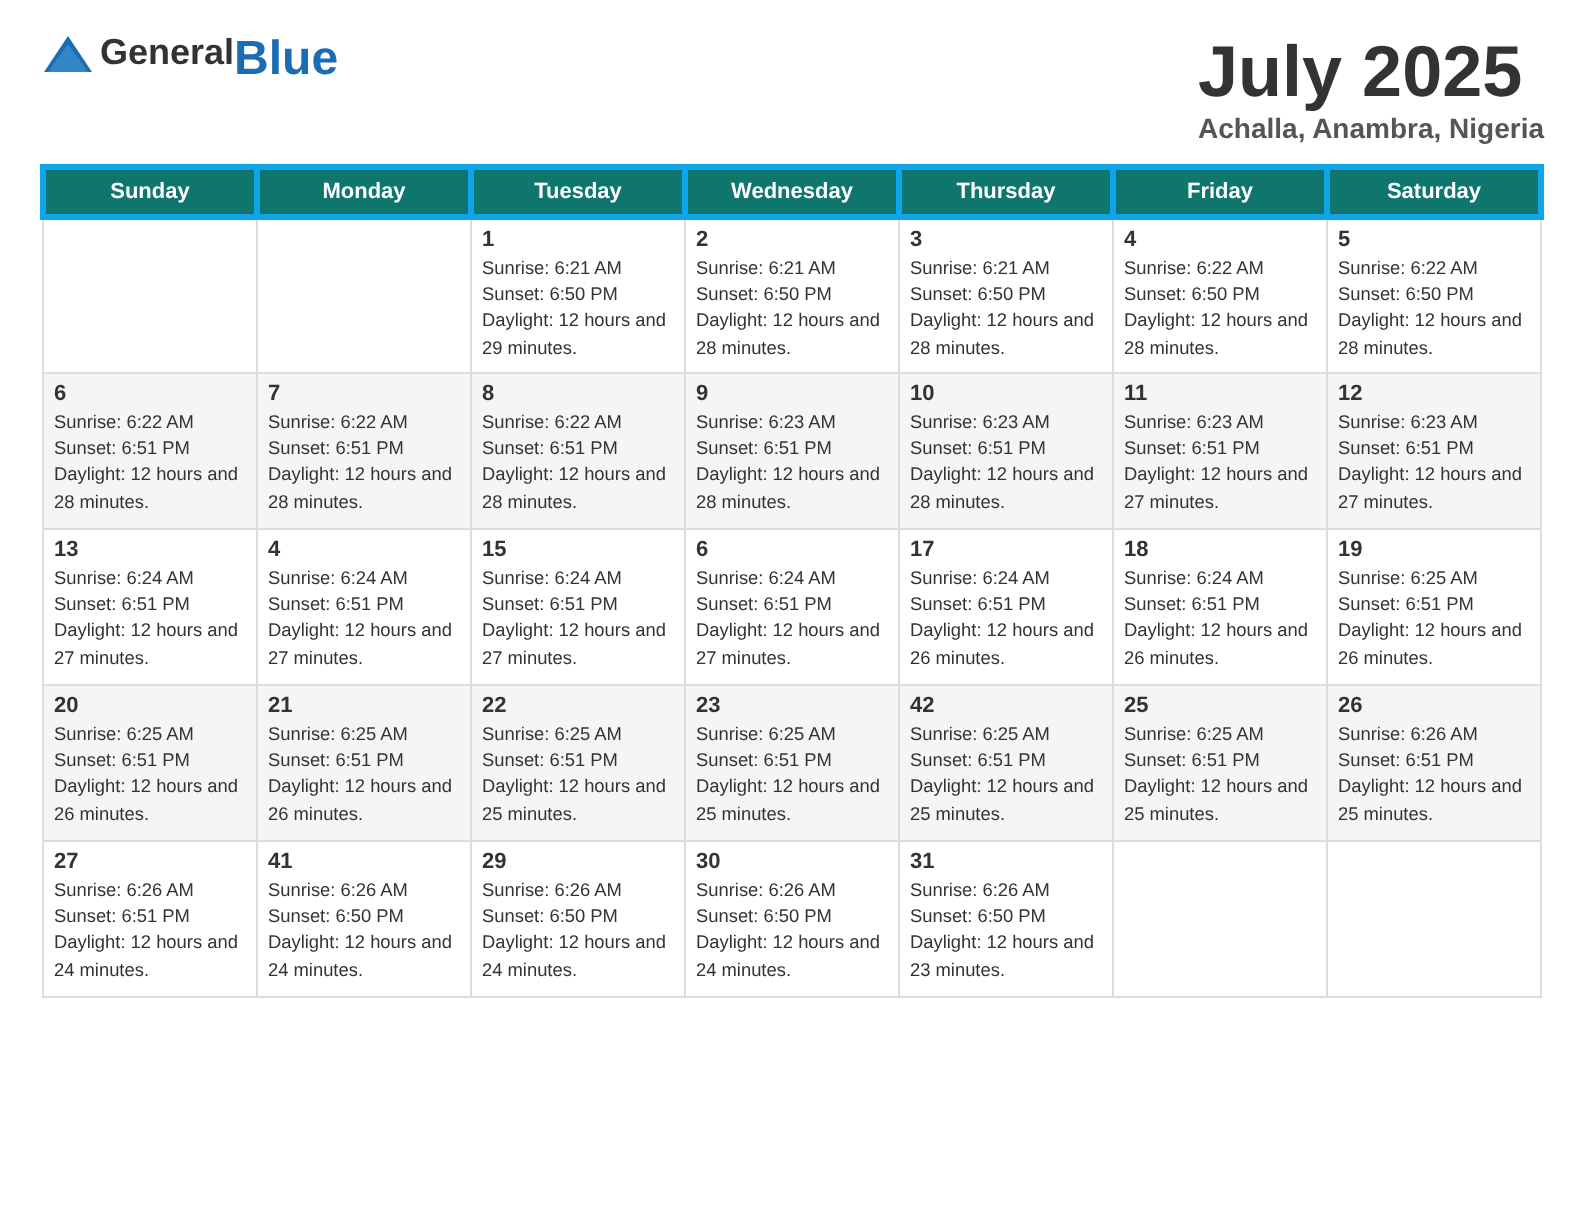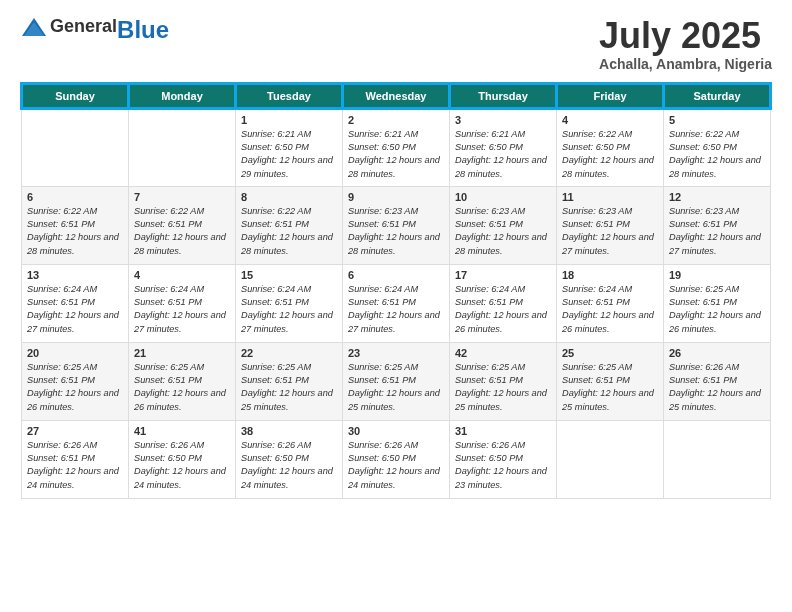--- a/index.html
+++ b/index.html
@@ -90,21 +90,20 @@
     .day-number {
       font-weight: bold;
       font-size: 11px;
       margin-bottom: 2px;
       display: block;
     }
     .day-info {
       line-height: 1.45;
       color: #333;
       font-size: 9.2px;
-      font-style: italic;
     }
     .empty-cell {
       background: #fff !important;
     }
   </style>
 </head>
 <body>
 
 <div class="page">
   <div class="header">
@@ -254,21 +253,21 @@
         <tr>
           <td>
             <span class="day-number">27</span>
             <div class="day-info">Sunrise: 6:26 AM<br>Sunset: 6:51 PM<br>Daylight: 12 hours and 24 minutes.</div>
           </td>
           <td>
             <span class="day-number">41</span>
             <div class="day-info">Sunrise: 6:26 AM<br>Sunset: 6:50 PM<br>Daylight: 12 hours and 24 minutes.</div>
           </td>
           <td>
-            <span class="day-number">38</span>
+            <span class="day-number">29</span>
             <div class="day-info">Sunrise: 6:26 AM<br>Sunset: 6:50 PM<br>Daylight: 12 hours and 24 minutes.</div>
           </td>
           <td>
             <span class="day-number">30</span>
             <div class="day-info">Sunrise: 6:26 AM<br>Sunset: 6:50 PM<br>Daylight: 12 hours and 24 minutes.</div>
           </td>
           <td>
             <span class="day-number">31</span>
             <div class="day-info">Sunrise: 6:26 AM<br>Sunset: 6:50 PM<br>Daylight: 12 hours and 23 minutes.</div>
           </td>

